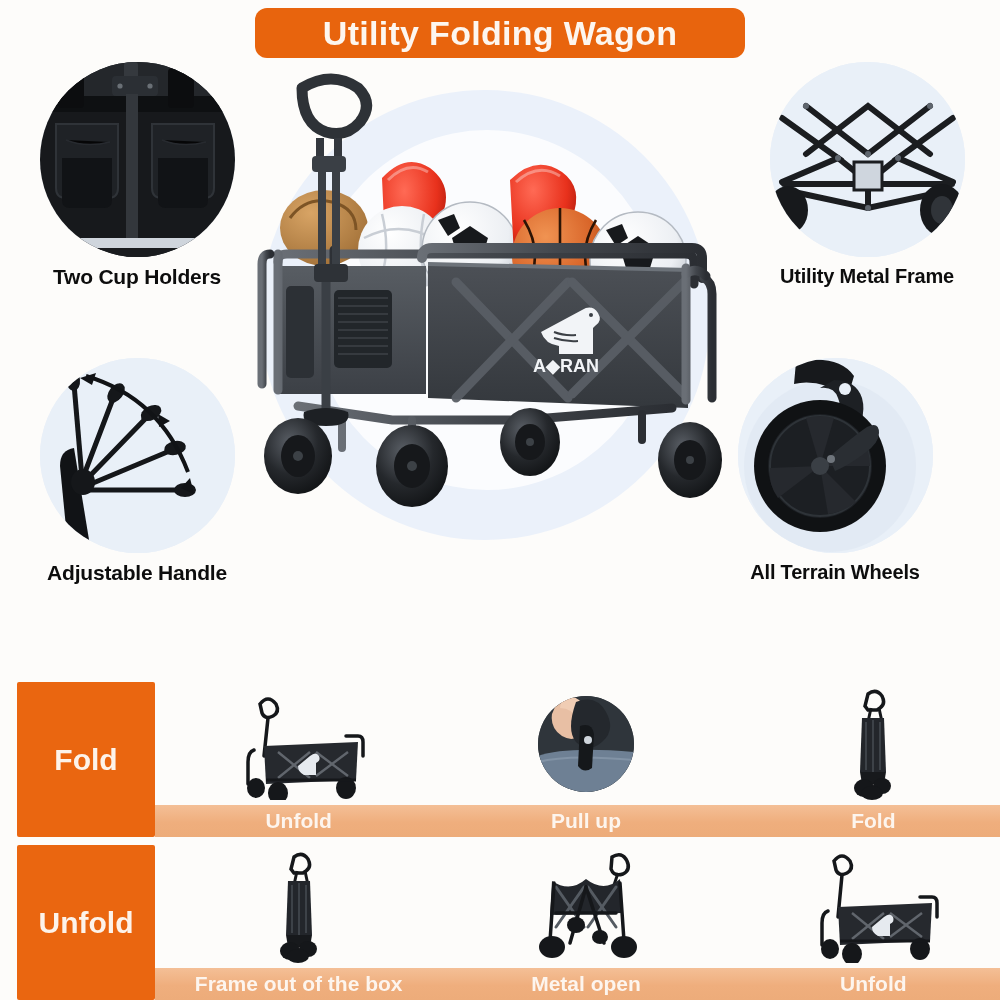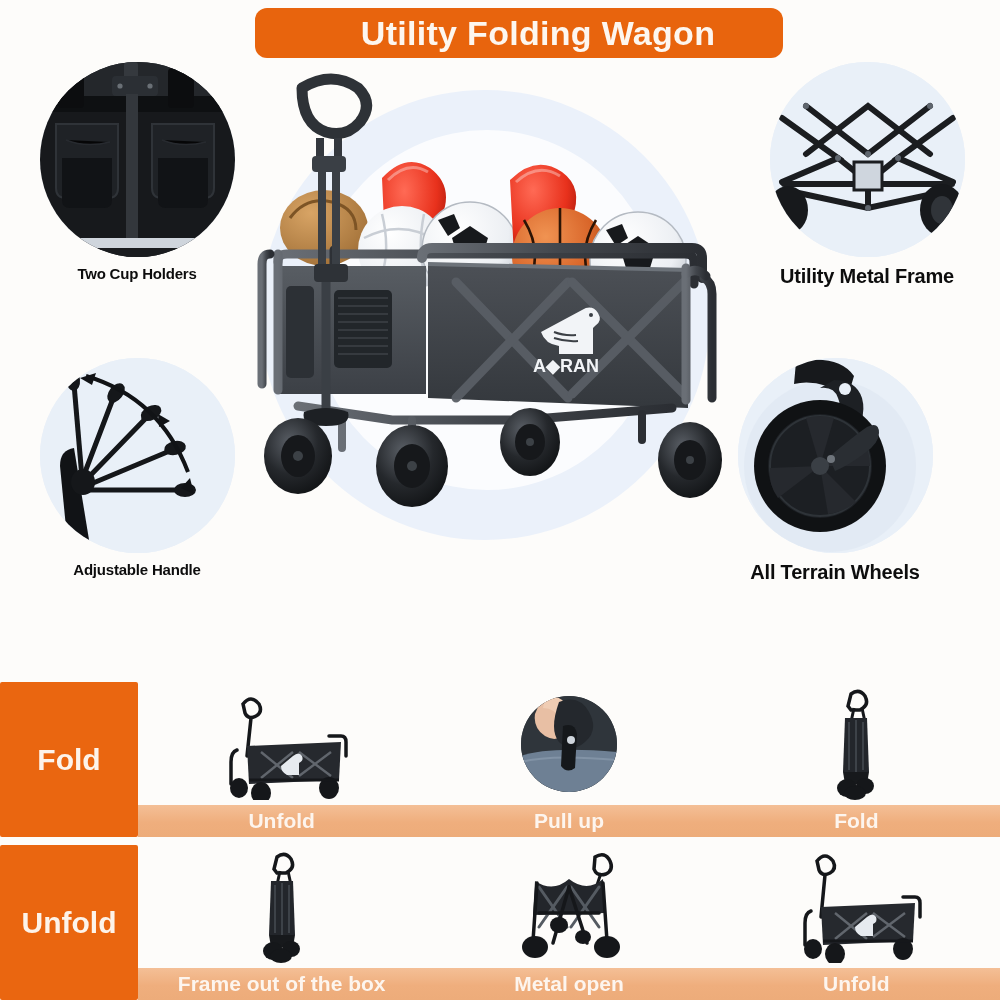--- a/index.html
+++ b/index.html
@@ -19,21 +19,21 @@
     overflow: hidden;
   }
 
   
   .title-bar {
     position: absolute;
     left: 255px; top: 8px;
     width: 490px; height: 50px;
     background: #e8640d;
     border-radius: 12px;
-    display: flex; align-items: center; justify-content: center; padding-left: 38px;
+    display: flex; align-items: center; justify-content: center;
   }
   .title-text {
     color: #fdf6ef;
     font-size: 34px;
     font-weight: bold;
     letter-spacing: 0.3px;
     white-space: nowrap;
   }
 
   
@@ -70,34 +70,34 @@
   }
   .feature .circle {
     position: absolute; inset: 0;
     border-radius: 50%;
     overflow: hidden;
     background: #e9f0f8;
   }
   .feature .cap {
     margin-top: 8px;
     text-align: center;
-    font-size: 15px;
+    font-size: 21px;
     font-weight: bold;
     color: #0d0d0d;
     letter-spacing: -0.2px;
     white-space: nowrap;
   }
   #feat-cup     { left: 22px;  top: 62px; }
   #feat-frame   { left: 752px; top: 62px; }
   #feat-handle  { left: 22px;  top: 358px; }
   #feat-wheels  { left: 720px; top: 358px; }
   #feat-frame .cap, #feat-wheels .cap { font-size: 20px; }
 
   
-  .steprow { position: absolute; left: 0; width: 940px; text-align: right; }
+  .steprow { position: absolute; left: 17px; width: 940px; text-align: right; }
   #row-fold   { top: 682px; height: 155px; }
   #row-unfold { top: 845px; height: 155px; }
 
   .rowlabel {
     position: absolute; left: 0; top: 0;
     width: 138px; height: 100%;
     background: #ea6610;
     display: flex; align-items: center; justify-content: center;
     border-radius: 2px;
   }

